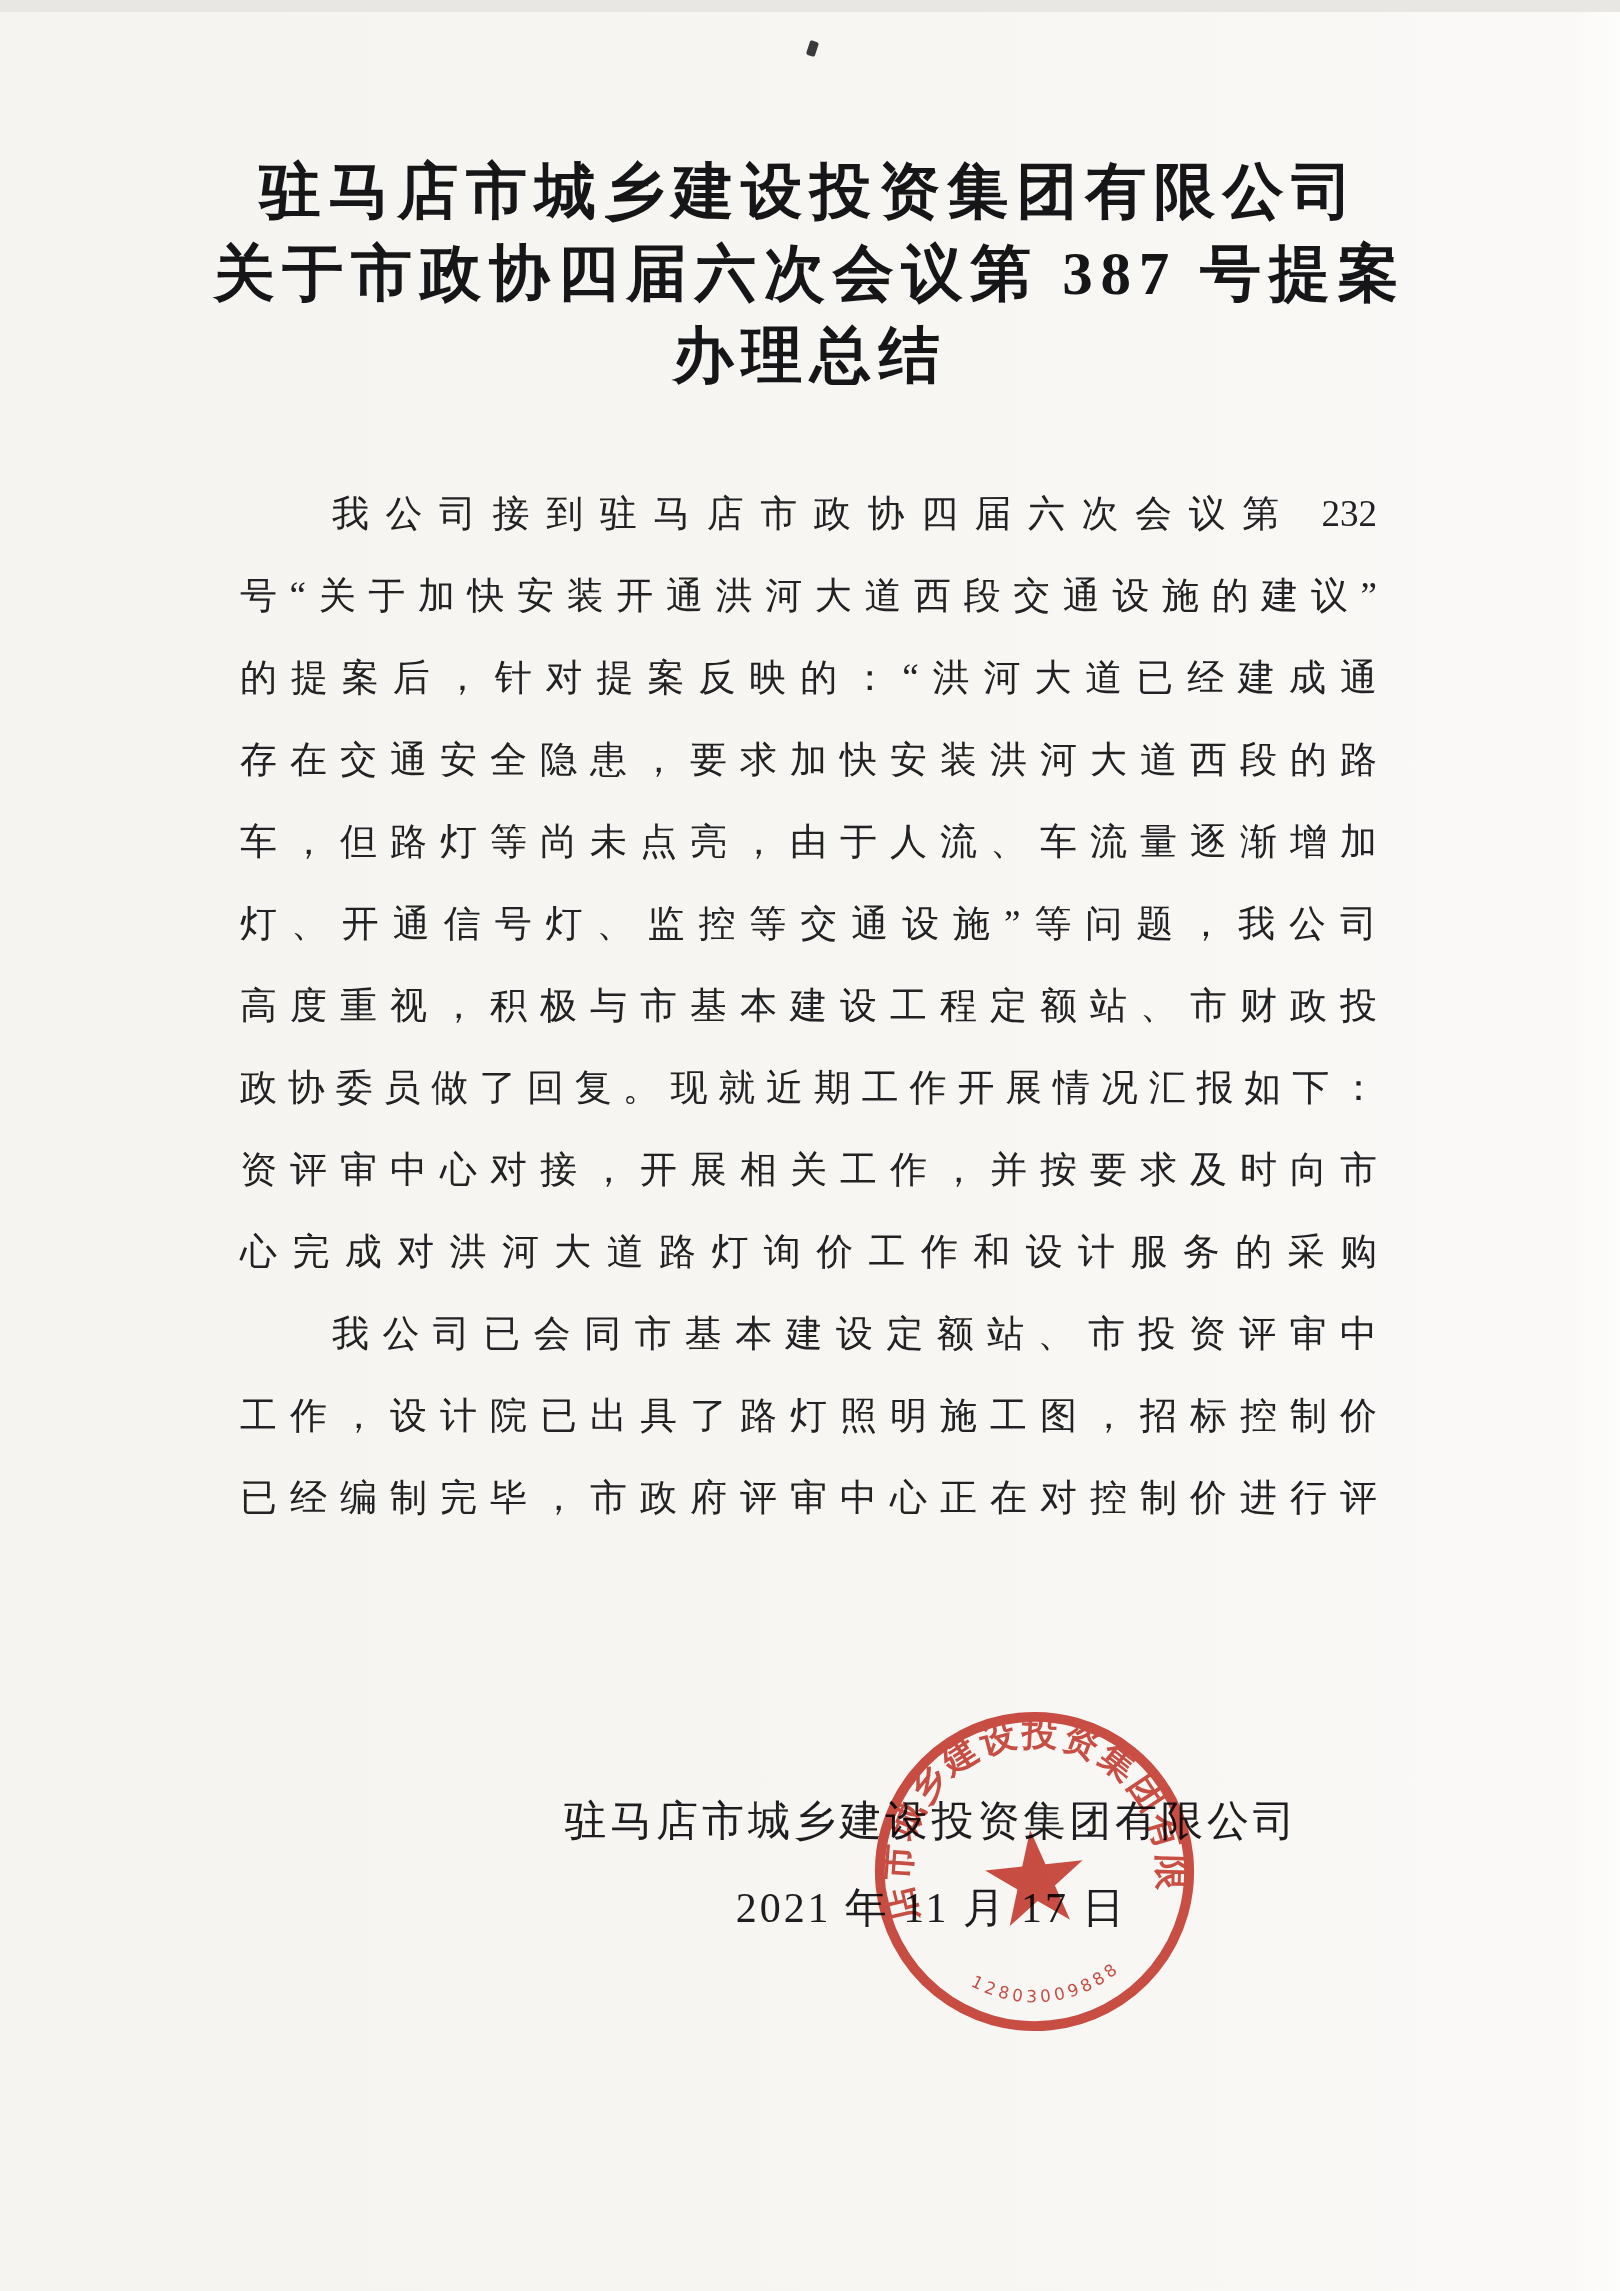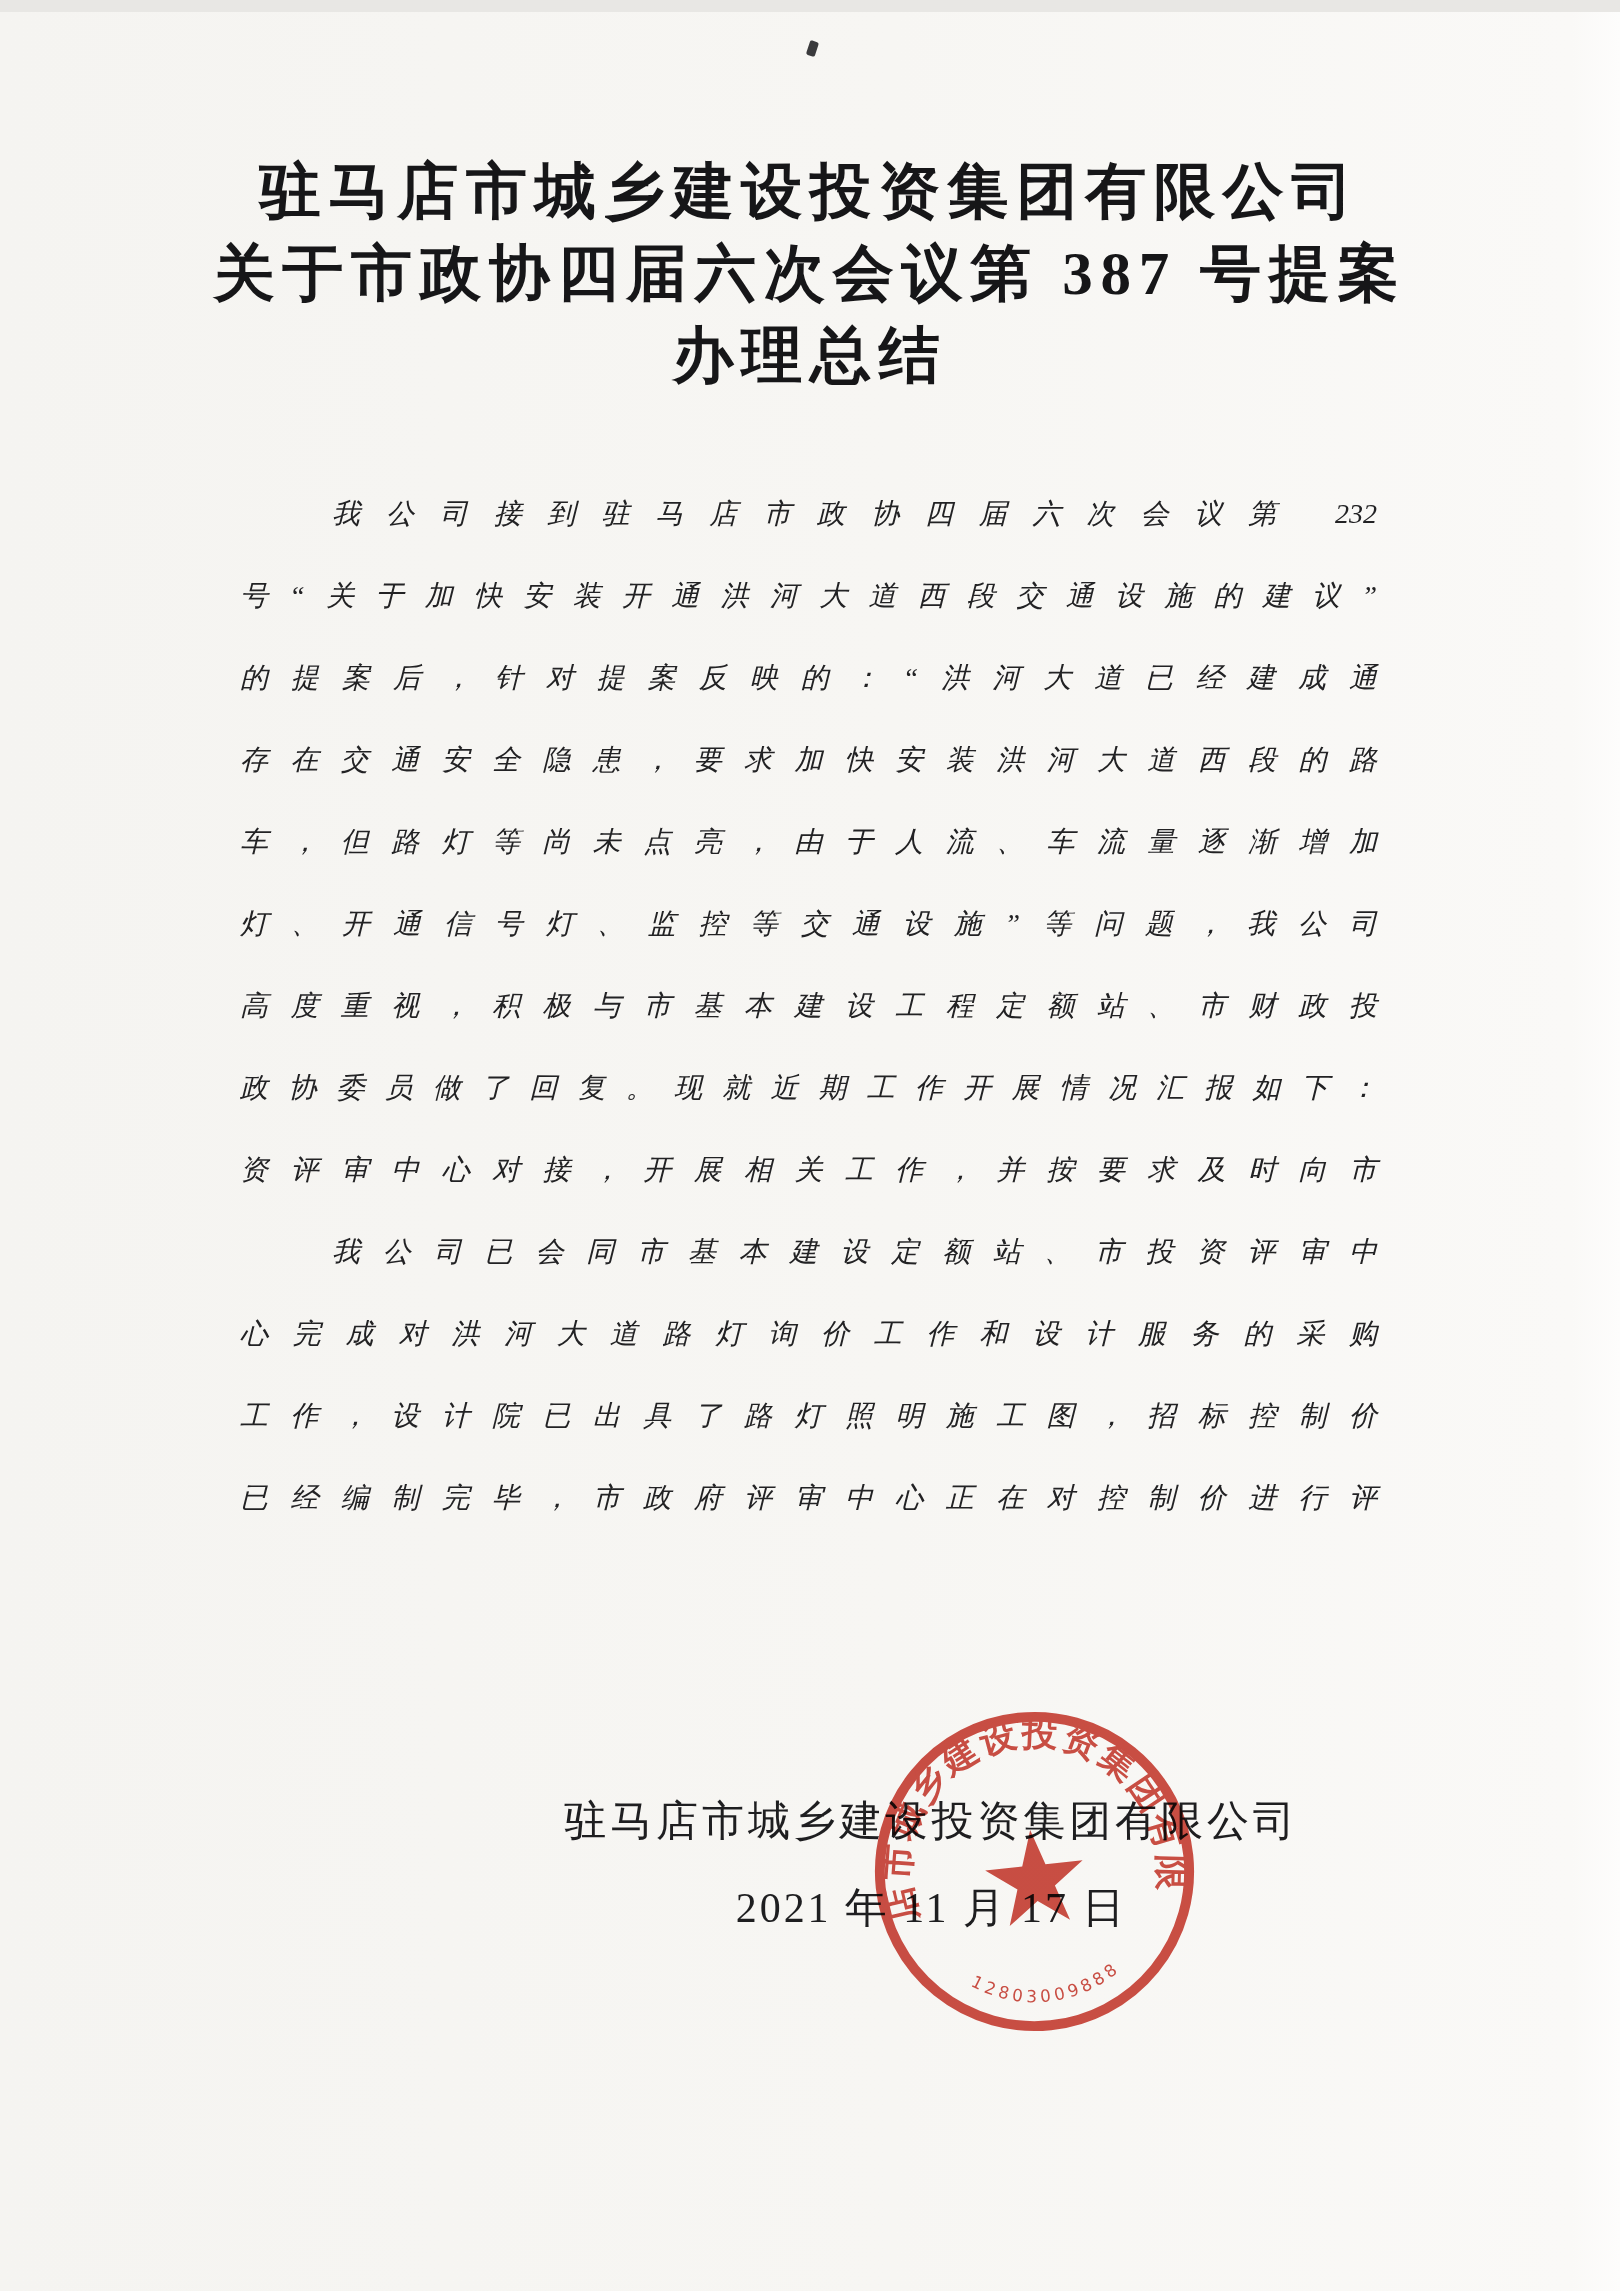--- a/index.html
+++ b/index.html
@@ -33,28 +33,27 @@
     line-height: 82px;
     letter-spacing: 7.8px;
     color: #161618;
   }
   .body-block {
     position: absolute;
     left: 240px; top: 461px;
     width: 1137px;
   }
   .line {
-    font-size: 28px;
+    font-size: 37px;
     line-height: 82px;
     height: 82px;
     text-align: justify;
     text-align-last: justify;
     white-space: nowrap;
     color: #222224;
-    font-style: italic;
   }
   .line.indent { text-indent: 92px; }
   .line.no-justify {
     text-align-last: left;
     letter-spacing: 4.9px;
   }
   .signature-block {
     position: absolute;
     left: 549px; top: 1779px;
     width: 765px;
@@ -113,22 +112,22 @@
       <div class="line">号“关于加快安装开通洪河大道西段交通设施的建议”</div>
       <div class="line">的提案后，针对提案反映的：“洪河大道已经建成通</div>
       <div class="line">存在交通安全隐患，要求加快安装洪河大道西段的路</div>
       <div class="line">车，但路灯等尚未点亮，由于人流、车流量逐渐增加</div>
       <div class="line">灯、开通信号灯、监控等交通设施”等问题，我公司</div>
       <div class="line">高度重视，积极与市基本建设工程定额站、市财政投</div>
       <div class="line">政协委员做了回复。现就近期工作开展情况汇报如下：</div>
       <div class="line">资评审中心对接，开展相关工作，并按要求及时向市</div>
     </div>
     <div>
+      <div class="line">心完成对洪河大道路灯询价工作和设计服务的采购</div>
       <div class="line indent">我公司已会同市基本建设定额站、市投资评审中</div>
-      <div class="line">心完成对洪河大道路灯询价工作和设计服务的采购</div>
       <div class="line">工作，设计院已出具了路灯照明施工图，招标控制价</div>
       <div class="line">已经编制完毕，市政府评审中心正在对控制价进行评</div>
     </div>
   </div>
 
   <div class="signature-block">
     <div class="signature-company">驻马店市城乡建设投资集团有限公司</div>
     <div class="signature-date">2021 年 11 月 17 日</div>
   </div>
 

